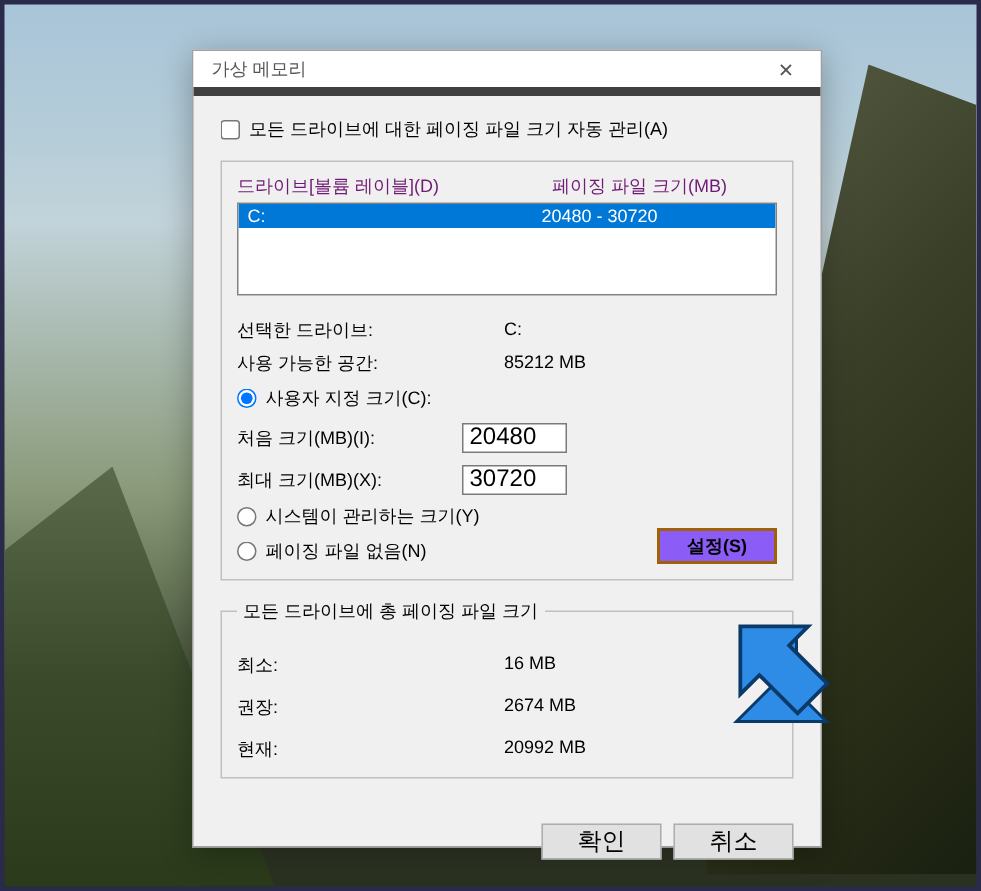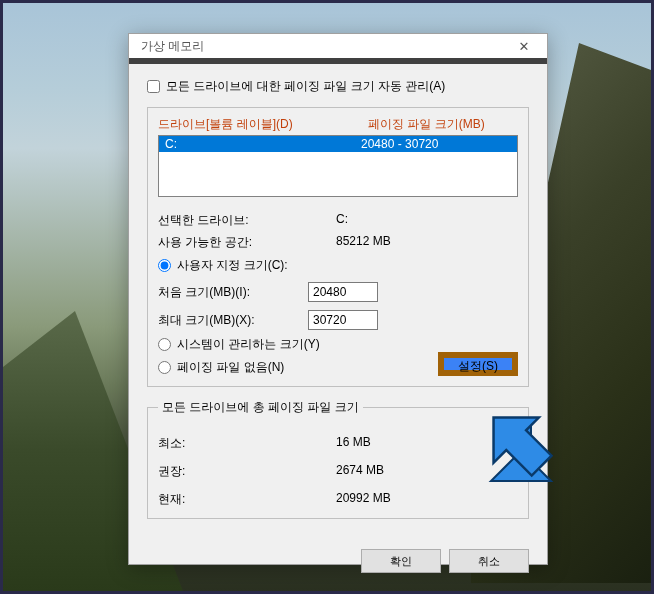--- a/index.html
+++ b/index.html
@@ -64,21 +64,21 @@
     }
     fieldset {
       border: 1px solid #c0c0c0;
       padding: 8px 10px 10px 10px;
       margin-bottom: 12px;
     }
     legend { padding: 0 4px; font-size: 12px; color: #000; }
     .list-header {
       display: flex;
       font-size: 12px;
-      color: #c2410c;
+      color: #701a75;
       margin-bottom: 2px;
     }
     .list-header .col1 { flex: 1; }
     .list-header .col2 { width: 150px; text-align: left; }
     .drive-list {
       border: 1px solid #828282;
       background: #ffffff;
       height: 62px;
       overflow: hidden;
     }
@@ -110,51 +110,52 @@
       display: flex;
       align-items: center;
       margin-top: 8px;
     }
     .size-row .lbl { width: 150px; font-size: 12px; }
     .size-row input[type=text] {
       width: 70px;
       height: 20px;
       border: 1px solid #7a7a7a;
       padding: 1px 4px;
-      font-size: 12px;
+      font-size: 16px;
       font-family: inherit;
     }
     .set-area {
       display: flex;
       margin-top: 0;
     }
     .set-left { flex: 1; }
     .set-btn {
       width: 80px;
       height: 24px;
-      background: #3b82f6;
-      border: 6px solid #a16207;
+      background: #8b5cf6;
+      border: 2px solid #a16207;
       font-size: 12px;
       font-family: inherit;
       cursor: pointer;
       align-self: flex-end;
+      font-weight: bold;
     }
     .totals .info-row { margin-top: 11px; }
     .button-row {
       display: flex;
       justify-content: flex-end;
       gap: 8px;
       padding: 8px 18px 12px 18px;
     }
     .dlg-btn {
       width: 80px;
       height: 24px;
       background: #e1e1e1;
       border: 1px solid #adadad;
-      font-size: 11px;
+      font-size: 16px;
       font-family: Liberation Mono, monospace;
       cursor: pointer;
     }
     .cursor-arrow {
       position: absolute;
       left: 480px;
       top: 400px;
       width: 75px;
       height: 85px;
       pointer-events: none;

